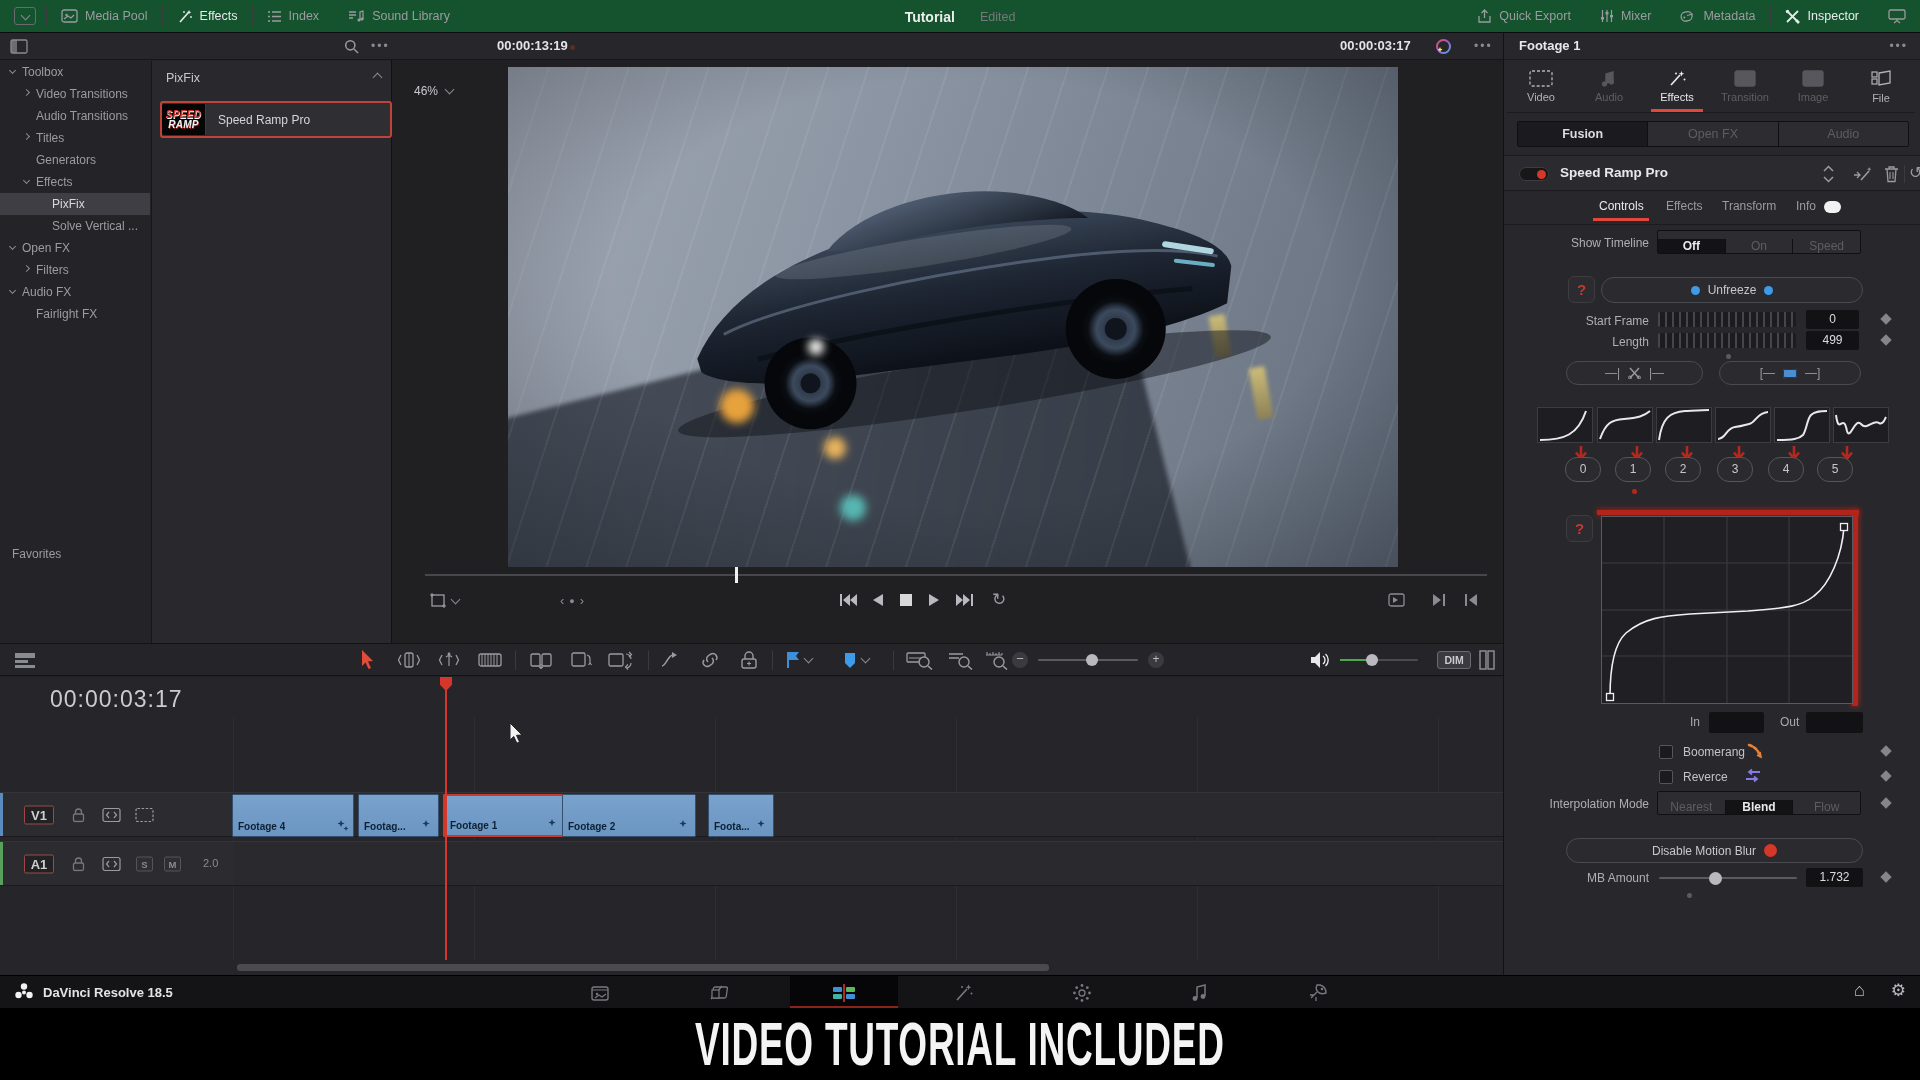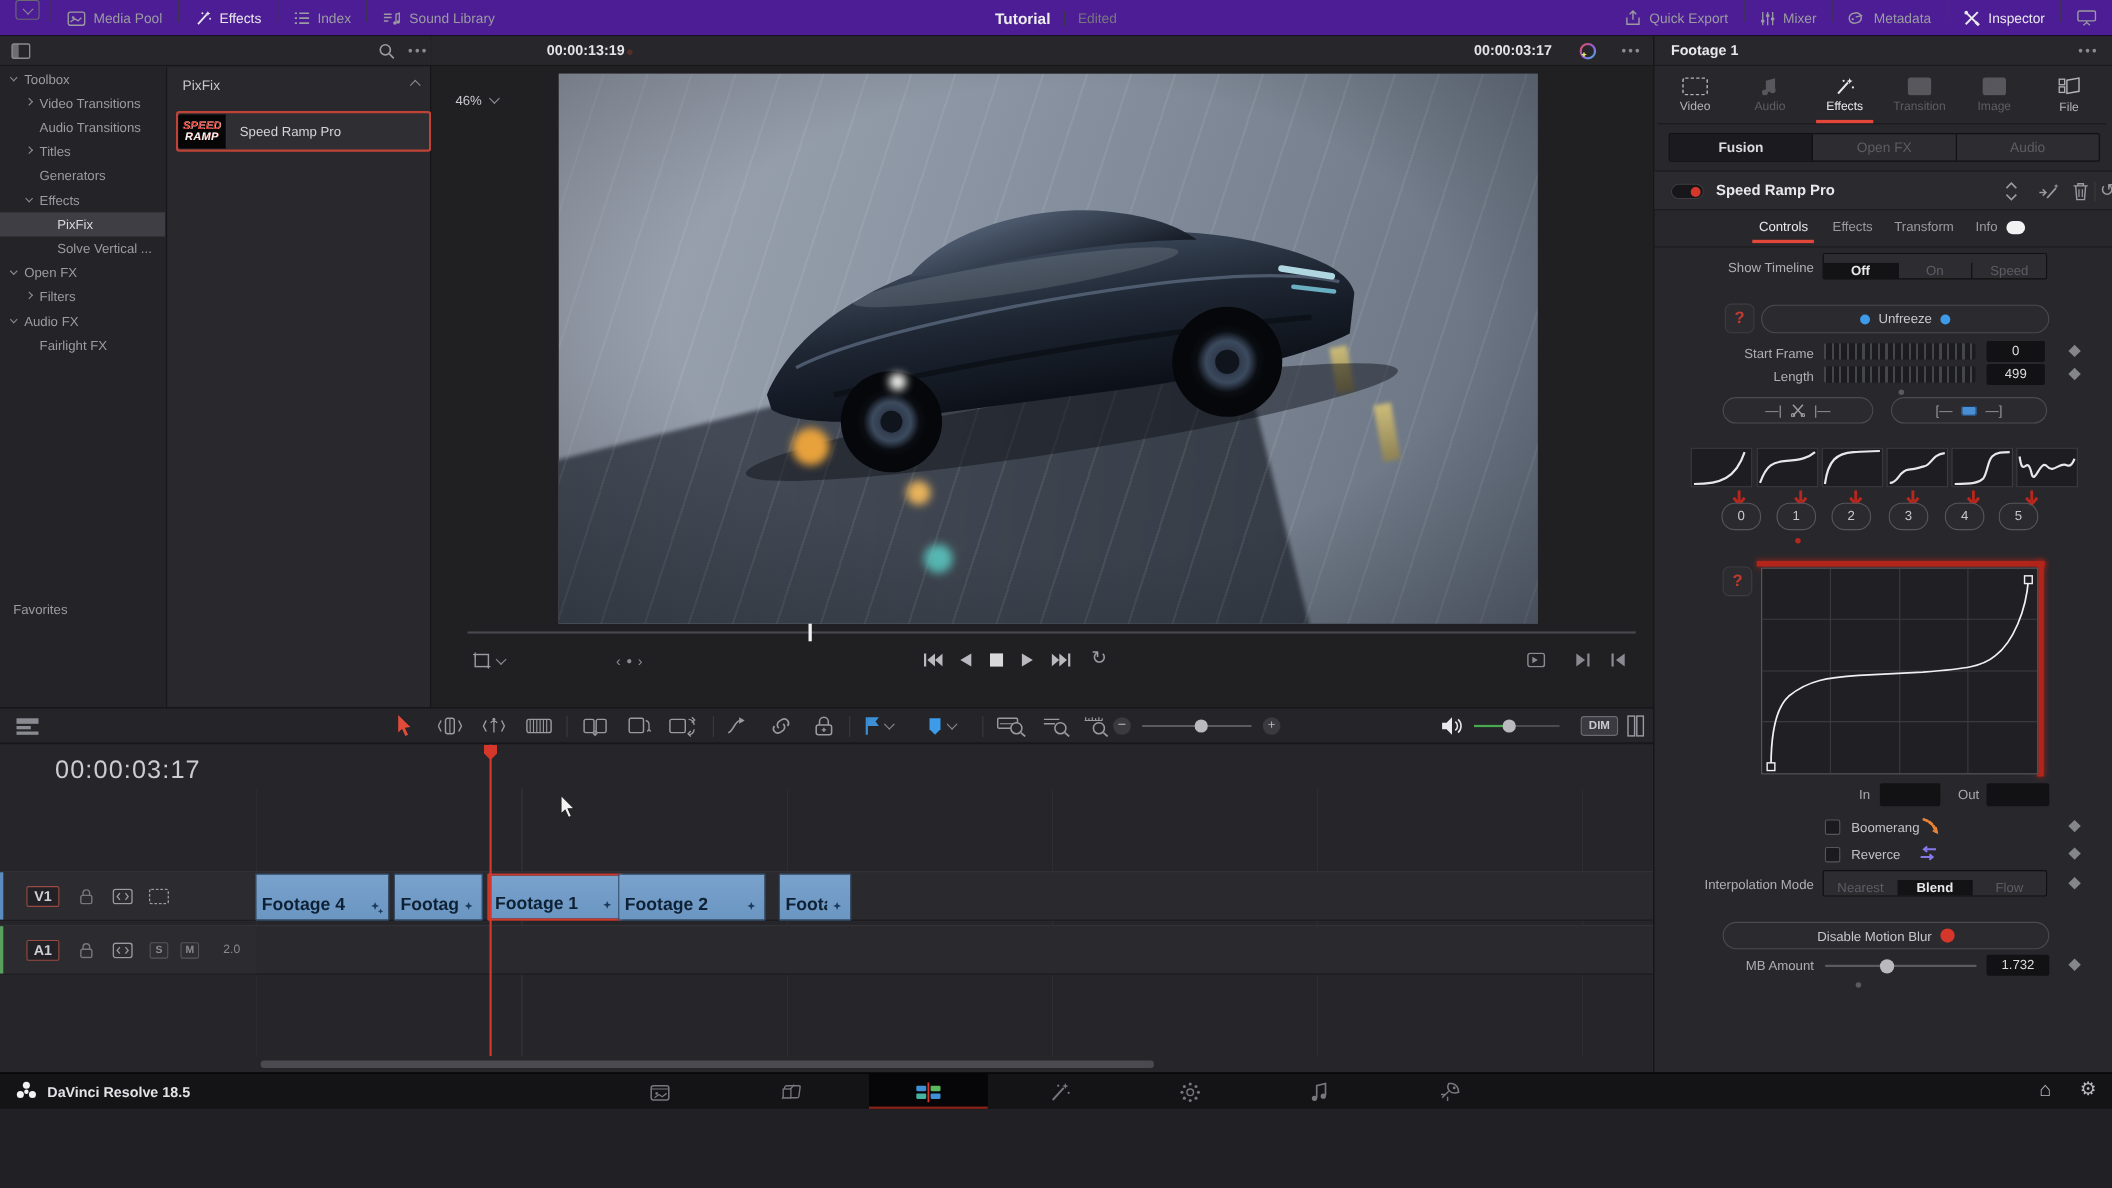--- a/index.html
+++ b/index.html
@@ -6,21 +6,21 @@
   html,body { width:1920px; height:1080px; background:#000; overflow:hidden;
     font-family:"Liberation Sans","DejaVu Sans",sans-serif; }
   .screen { position:relative; width:1920px; height:1080px; background:#212125; }
   .abs { position:absolute; }
   .row { display:flex; align-items:center; }
   .dim { color:#5d5d64 !important; }
   .lbl { color:#a8a8ae; font-size:12px; }
 
   
   .topbar { position:absolute; left:0; top:0; width:1920px; height:33px;
-    background:#4c1d95; border-bottom:1px solid #0c0c0e; display:flex; align-items:flex-start; }
+    background:#14532d; border-bottom:1px solid #0c0c0e; display:flex; align-items:center; }
   .tb-item { display:flex; align-items:center; gap:7px; color:#9b9ba1; font-size:12.5px;
     padding:0 14px; height:33px; }
   .tb-item.active { color:#e9e9ec; }
   .tb-sep { width:1px; height:20px; background:#3a3a40; }
   .winbtn { width:22px; height:18px; border:1px solid #6a6a72; border-radius:3px;
     margin:0 10px 0 14px; display:flex; align-items:center; justify-content:center; }
   .title-wrap { position:absolute; left:0; top:0; width:1920px; height:33px;
     display:flex; align-items:center; justify-content:center; gap:12px; pointer-events:none; }
   .proj-title { color:#eceded; font-size:14px; font-weight:bold; }
   .proj-status { color:#77777e; font-size:12.5px; border-left:1px solid #3a3a40; padding-left:12px; }
@@ -116,21 +116,21 @@
   .tbox { position:absolute; top:50%; transform:translateY(-50%); width:30px; height:19px;
     border:1px solid #9a4a42; border-radius:2px; color:#cfcfd3; font-size:13px; font-weight:bold;
     text-align:center; line-height:17px; background:#222226; }
   .mini-ic { position:absolute; top:50%; transform:translateY(-50%); }
   .sqbtn { position:absolute; top:50%; transform:translateY(-50%); width:17px; height:15px;
     border:1px solid #55555c; border-radius:2px; color:#8a8a91; font-size:9.5px; font-weight:bold;
     text-align:center; line-height:13px; background:#2e2e33; }
   .clip { position:absolute; top:1px; height:43px; background:linear-gradient(#79a2cc,#6b96c2);
     border:1px solid #34506e; border-radius:1px; }
   .clip.sel { border:2px solid #c8392e; }
-  .clip .cname { position:absolute; left:5px; bottom:4px; color:#0e2033; font-size:16px; font-weight:bold; white-space:nowrap; overflow:hidden; max-width:calc(100% - 26px);}
+  .clip .cname { position:absolute; left:5px; bottom:4px; color:#0e2033; font-size:10px; font-weight:bold; white-space:nowrap; overflow:hidden; max-width:calc(100% - 26px);}
   .clip .csparkle { position:absolute; right:4px; bottom:4px; }
   .playhead { position:absolute; top:0; width:2px; height:283px; background:#d5372b; z-index:5; }
   .ph-cap { position:absolute; left:-5px; top:0; width:12px; height:14px; background:#d5372b;
     clip-path:polygon(0 0,100% 0,100% 55%,50% 100%,0 55%); }
   .tl-scroll { position:absolute; left:237px; top:287px; height:7px; width:812px; background:#4a4a50; border-radius:3px; }
 
   
   .inspector { position:absolute; left:1503px; top:33px; width:417px; height:942px; background:#28282c;
     border-left:1px solid #121215; }
   .insp-hdr { position:absolute; left:0; top:0; width:100%; height:27px; border-bottom:1px solid #1b1b1f; }
@@ -1005,14 +1005,17 @@
           <circle cx="14" cy="6" r="1.3" fill="#77777e"></circle>
         </svg>
     </div>
 
     <div class="pb-right">
       <span class="glyph" style="font-size:18px;color:#b9b9bf">⌂</span>
       <span class="glyph" style="font-size:17px;color:#b9b9bf">⚙</span>
     </div>
   </div>
 
+  <div class="banner">
+    <span>VIDEO TUTORIAL INCLUDED</span>
+  </div>
 
 </div>
 
 </body></html>

